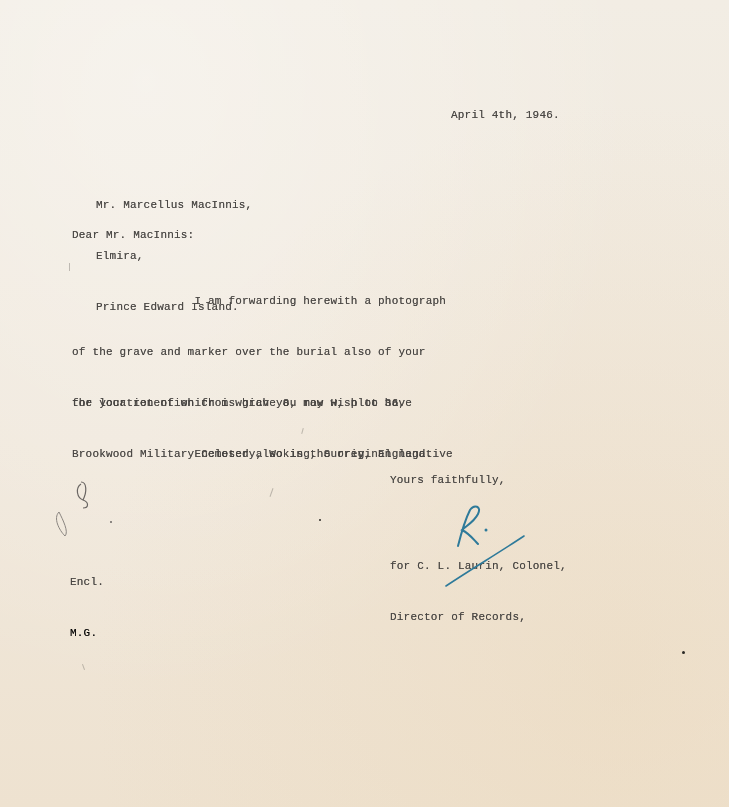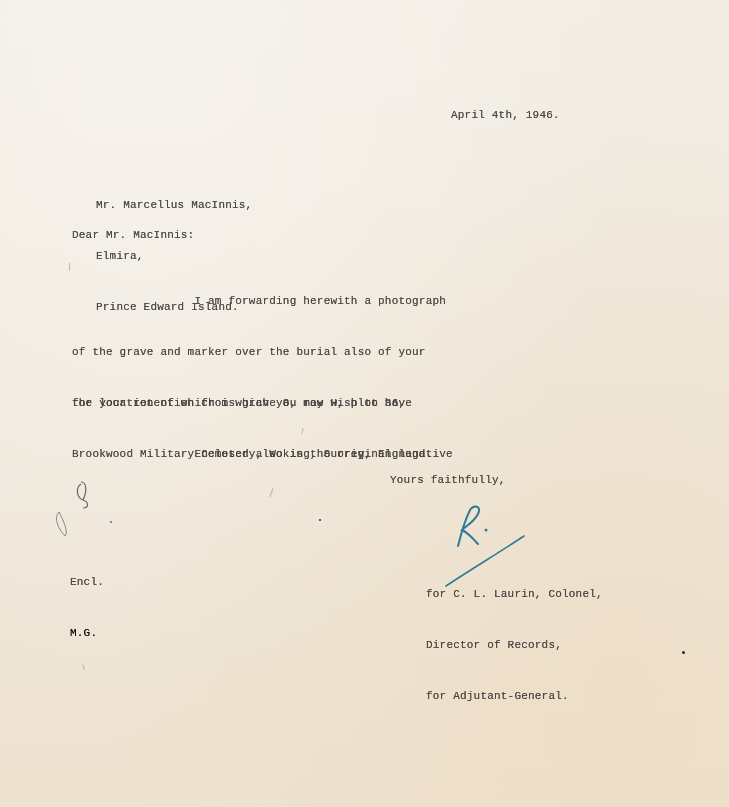--- a/index.html
+++ b/index.html
@@ -65,24 +65,23 @@
   <span class="line">Brookwood Military Cemetery, Woking, Surrey, England.</span>
 </div>
 
 <div class="tw" style="left:72px; top:361px;">
   <span class="line">for your retention from which you may wish to have</span>
   <span class="line">                  Enclosed also is the original negative</span>
 </div>
 
 <div class="tw" style="left:390px; top:472px;">Yours faithfully,</div>
 
-<div class="tw" style="left:390px; top:552px;margin-left:36px;">
+<div class="tw" style="left:390px; top:524px;">
   <span class="line">for C. L. Laurin, Colonel,</span>
   <span class="line">Director of Records,</span>
-  <span class="line">for Adjutant-General.</span>
 </div>
 
 <div class="tw" style="left:70px; top:540px;">
   <span class="line">Encl.</span>
   <span class="line dark">M.G.</span>
 </div>
 
 <svg class="ink" style="left:440px; top:500px;" width="100" height="90" viewBox="0 0 100 90">
   <path d="M18 46 C 22 30, 26 18, 30 10 C 34 4, 42 6, 38 14 C 34 22, 26 26, 22 30 C 30 34, 34 40, 38 44" fill="none" stroke="#2e7a9a" stroke-width="2" stroke-linecap="round"></path>
   <circle cx="46" cy="30" r="1.5" fill="#2e7a9a"></circle>

